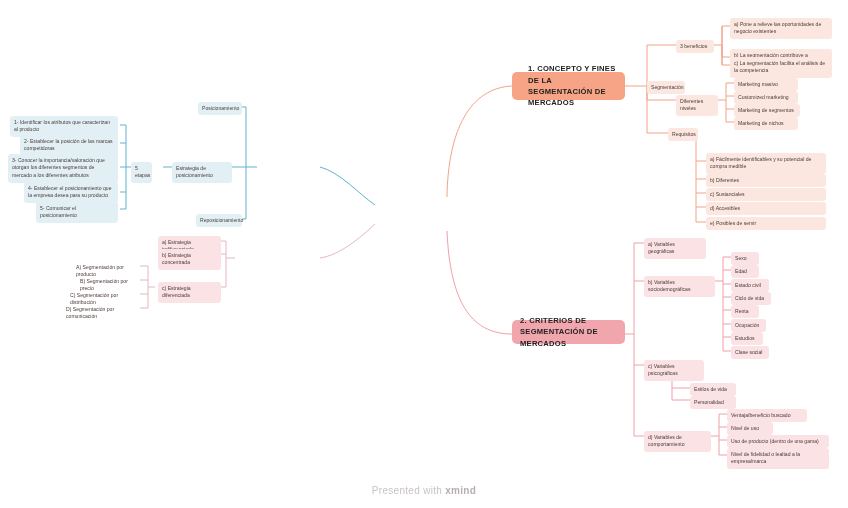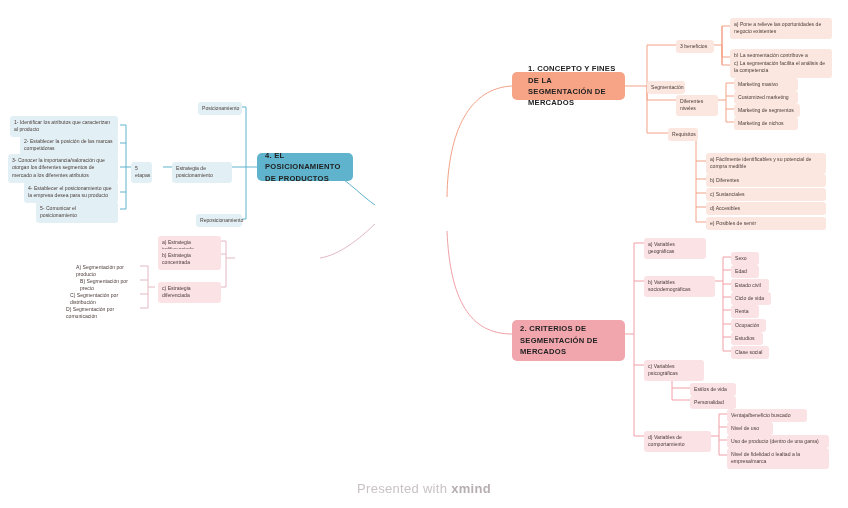--- a/index.html
+++ b/index.html
@@ -28,21 +28,21 @@
     border-radius:3px;font-size:5.1px;line-height:1.55;color:#4a3b38;
     padding:2.5px 4px;display:flex;align-items:center;
   }
   .sub.tintO{background:#FBE7DF;}
   .sub.tintP{background:#FBE2E4;}
   .sub.tintB{background:#E2F0F5;}
   .sub.tintN{background:transparent;}
 
   .wm{
     position:absolute;left:0;right:0;bottom:12px;text-align:center;
-    font-size:13px;color:#c9c2c4;letter-spacing:.3px;
+    font-size:10px;color:#c9c2c4;letter-spacing:.3px;
   }
   .wm b{color:#b6aeb2;font-weight:700;}
 </style>
 </head>
 <body>
 
 <div id="canvas">
 
   <svg id="wires" viewBox="0 0 848 508">
     <g fill="none" stroke-width="1">
@@ -130,21 +130,21 @@
   <div class="node sub tintO" style="left:734px;top:117px;width:64px;">Marketing de nichos</div>
 
   <div class="node sub tintO" style="left:668px;top:128px;width:30px;">Requisitos</div>
 
   <div class="node sub tintO" style="left:706px;top:153px;width:120px;">a) Fácilmente identificables y su potencial de compra medible</div>
   <div class="node sub tintO" style="left:706px;top:174px;width:120px;">b) Diferentes</div>
   <div class="node sub tintO" style="left:706px;top:188px;width:120px;">c) Sustanciales</div>
   <div class="node sub tintO" style="left:706px;top:202px;width:120px;">d) Accesibles</div>
   <div class="node sub tintO" style="left:706px;top:217px;width:120px;">e) Posibles de servir</div>
 
-  <div class="node main rose" style="left:512px;top:320px;width:113px;height:41px;">2. CRITERIOS DE SEGMENTACIÓN DE MERCADOS</div>
+  <div class="node main rose" style="left:512px;top:320px;width:113px;height:24px;">2. CRITERIOS DE SEGMENTACIÓN DE MERCADOS</div>
 
   <div class="node sub tintP" style="left:644px;top:238px;width:62px;">a) Variables geográficas</div>
 
   <div class="node sub tintP" style="left:644px;top:276px;width:71px;">b) Variables sociodemográficas</div>
 
   <div class="node sub tintP" style="left:731px;top:252px;width:28px;">Sexo</div>
   <div class="node sub tintP" style="left:731px;top:265px;width:28px;">Edad</div>
   <div class="node sub tintP" style="left:731px;top:279px;width:38px;">Estado civil</div>
   <div class="node sub tintP" style="left:731px;top:292px;width:40px;">Ciclo de vida</div>
   <div class="node sub tintP" style="left:731px;top:305px;width:28px;">Renta</div>
@@ -167,21 +167,20 @@
 
   <div class="node sub tintP" style="left:158px;top:236px;width:63px;">a) Estrategia indiferenciada</div>
   <div class="node sub tintP" style="left:158px;top:249px;width:63px;">b) Estrategia concentrada</div>
   <div class="node sub tintP" style="left:158px;top:282px;width:63px;">c) Estrategia diferenciada</div>
 
   <div class="node sub tintN" style="left:72px;top:261px;width:66px;">A) Segmentación por producto</div>
   <div class="node sub tintN" style="left:76px;top:275px;width:62px;">B) Segmentación por precio</div>
   <div class="node sub tintN" style="left:66px;top:289px;width:72px;">C) Segmentación por distribución</div>
   <div class="node sub tintN" style="left:62px;top:303px;width:76px;">D) Segmentación por comunicación</div>
 
-  <div class="node main blue" style="left:257px;top:153px;width:96px;height:28px;">4. EL POSICIONAMIENTO DE PRODUCTOS</div>
 
   <div class="node sub tintB" style="left:198px;top:102px;width:44px;">Posicionamiento</div>
 
   <div class="node sub tintB" style="left:172px;top:162px;width:60px;">Estrategia de posicionamiento</div>
 
   <div class="node sub tintB" style="left:196px;top:214px;width:46px;">Reposicionamiento</div>
 
   <div class="node sub tintB" style="left:131px;top:162px;width:21px;">5 etapas</div>
 
   <div class="node sub tintB" style="left:10px;top:116px;width:108px;">1- Identificar los atributos que caracterizan al producto</div>

